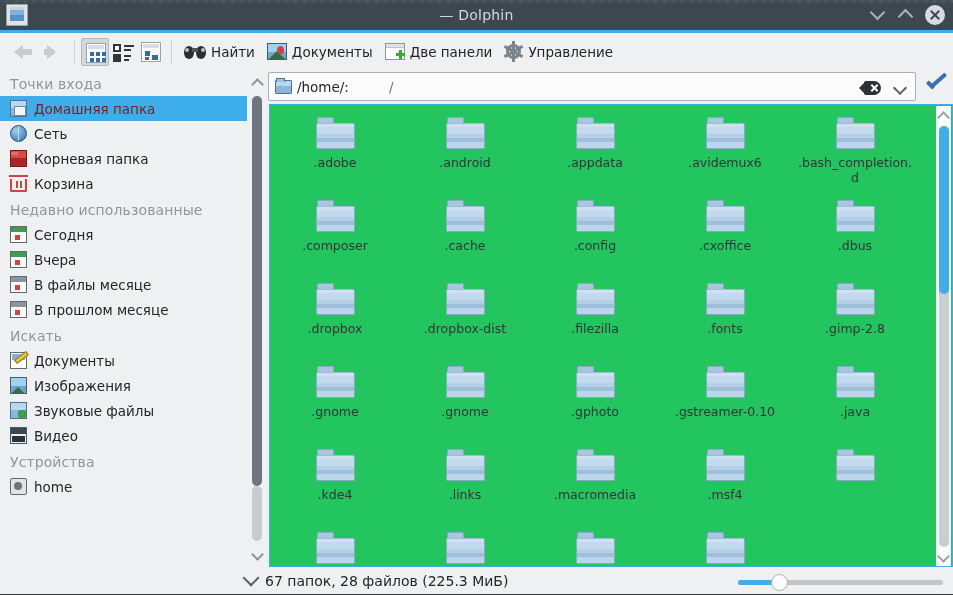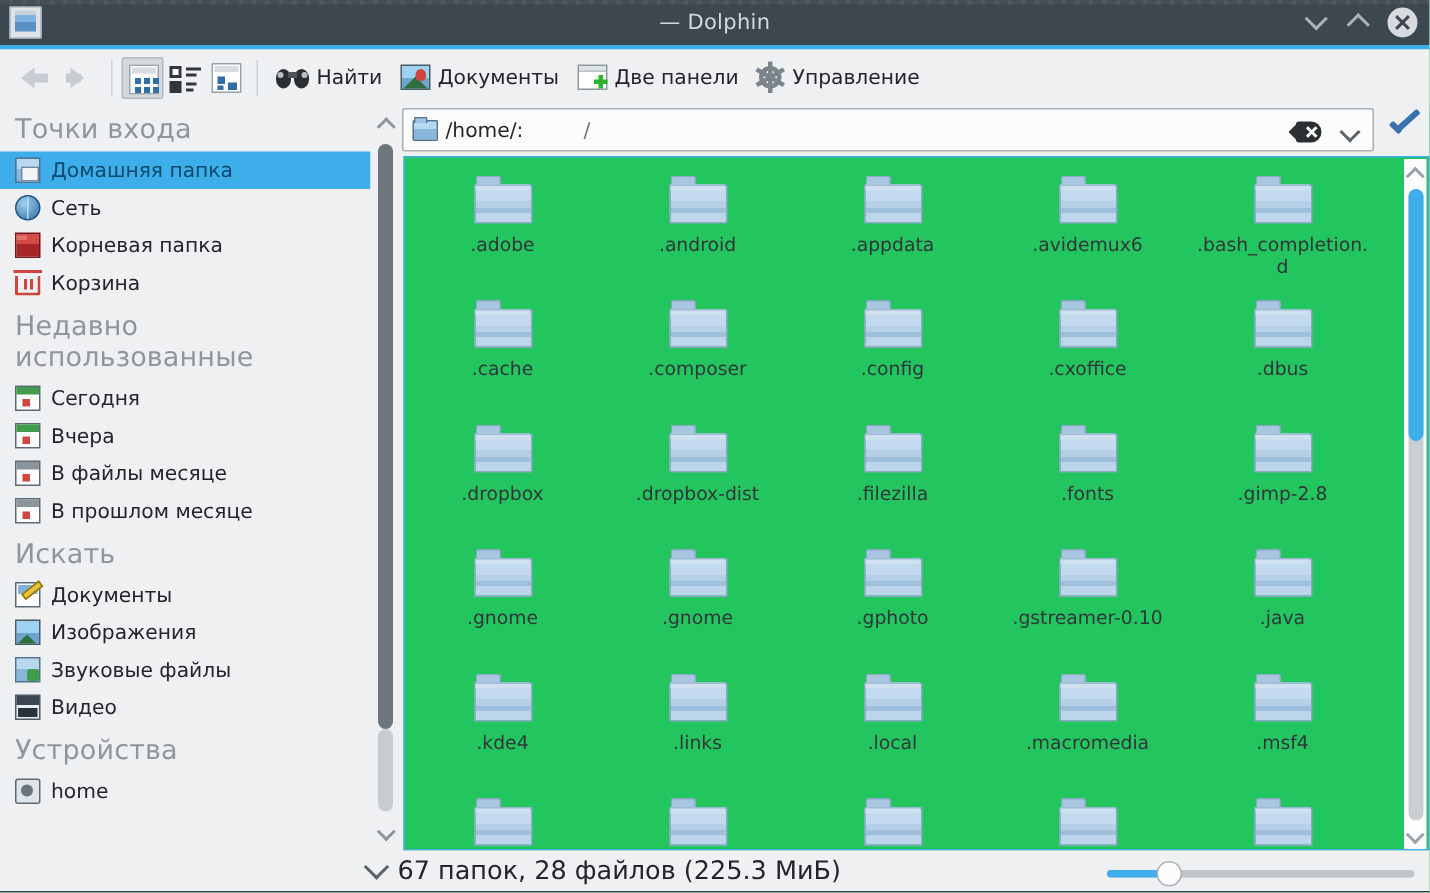--- a/index.html
+++ b/index.html
@@ -132,27 +132,27 @@
   .gearicon .tooth{ position:absolute; left:8px; top:-1px; width:3px; height:21px; background:#7b848b; }
   .gearicon .tooth.b{ transform:rotate(60deg); }
   .gearicon .tooth.c{ transform:rotate(120deg); }
 
   
   .sidebar {
     position:absolute; left:0; top:70px; width:247px; height:497px;
     background:#eff0f1; overflow:hidden;
   }
   .sb-group {
-    color:#8f969c; font-size:18px; padding:6px 0 4px 10px; letter-spacing:.1px;
+    color:#8f969c; font-size:14px; padding:6px 0 4px 10px; letter-spacing:.1px;
   }
   .sb-item {
     display:flex; align-items:center; height:25px; padding-left:10px; color:#232629;
     font-size:13.5px; cursor:default;
   }
-  .sb-item.selected { background:#3daee9; color:#0c4a6e; }
+  .sb-item.selected { background:#3daee9; color:#7f1d1d; }
   .sb-ico { width:17px; height:17px; margin-right:7px; position:relative; flex:0 0 auto; }
   .sb-label { white-space:nowrap; }
 
   
   .ic-home { background:linear-gradient(to bottom,#b7d8ef 0 45%,#89b6da 45% 100%); border:1px solid #51718d; }
   .ic-home:after{ content:""; position:absolute; left:3px; top:5px; width:10px;height:8px;
      background:#f2f6f9; border:1px solid #6d8ca6;}
   .ic-net { border-radius:50%; background:radial-gradient(circle at 35% 30%,#9fd0ef,#2f6fa8); border:1px solid #1f4f7c;}
   .ic-net:after{content:"";position:absolute;left:7px;top:0;width:1px;height:15px;background:#cfe6f5;opacity:.8;}
   .ic-root { background:linear-gradient(to bottom,#d44b46 0 45%,#a8262a 45% 100%); border:1px solid #7b171c; }
@@ -288,21 +288,21 @@
   
   .statusbar {
     position:absolute; left:0; top:567px; width:953px; height:28px; background:#eff0f1;
     display:flex; align-items:center;
   }
   .sb-chevron {
     width:12px;height:12px; margin-left:245px; margin-right:8px;
     border-left:2px solid #5b6369; border-bottom:2px solid #5b6369; transform:rotate(-45deg);
     position:relative; top:-3px;
   }
-  .status-text { color:#232629; font-size:17px; }
+  .status-text { color:#232629; font-size:14px; }
   .zoomslider {
     position:absolute; right:10px; top:9px; width:205px; height:12px;
   }
   .zoomslider .trk { position:absolute; left:0; top:4px; width:205px; height:5px;
      background:#bfc5c9; border-radius:3px; }
   .zoomslider .fill { position:absolute; left:0; top:4px; width:40px; height:5px;
      background:#3daee9; border-radius:3px; }
   .zoomslider .knob { position:absolute; left:33px; top:-2px; width:17px; height:17px;
      border-radius:50%; background:#fcfcfc; border:1px solid #a8b0b6; }
   .bottomline { position:absolute; left:0; top:594px; width:953px; height:1px; background:#2f3539; }
@@ -533,36 +533,36 @@
             <div class="lip"></div>
           </div>
           <div class="cname">.bash_completion.d</div>
         </div>
         <div class="cell">
           <div class="folder">
             <div class="tab"></div>
             <div class="body"></div>
             <div class="lip"></div>
           </div>
+          <div class="cname">.composer</div>
+        </div>
+        <div class="cell">
+          <div class="folder">
+            <div class="tab"></div>
+            <div class="body"></div>
+            <div class="lip"></div>
+          </div>
           <div class="cname">.cache</div>
         </div>
         <div class="cell">
           <div class="folder">
             <div class="tab"></div>
             <div class="body"></div>
             <div class="lip"></div>
           </div>
-          <div class="cname">.composer</div>
-        </div>
-        <div class="cell">
-          <div class="folder">
-            <div class="tab"></div>
-            <div class="body"></div>
-            <div class="lip"></div>
-          </div>
           <div class="cname">.config</div>
         </div>
         <div class="cell">
           <div class="folder">
             <div class="tab"></div>
             <div class="body"></div>
             <div class="lip"></div>
           </div>
           <div class="cname">.cxoffice</div>
         </div>
@@ -662,28 +662,20 @@
           </div>
           <div class="cname">.kde4</div>
         </div>
         <div class="cell">
           <div class="folder">
             <div class="tab"></div>
             <div class="body"></div>
             <div class="lip"></div>
           </div>
           <div class="cname">.links</div>
-        </div>
-        <div class="cell">
-          <div class="folder">
-            <div class="tab"></div>
-            <div class="body"></div>
-            <div class="lip"></div>
-          </div>
-          <div class="cname">.local</div>
         </div>
         <div class="cell">
           <div class="folder">
             <div class="tab"></div>
             <div class="body"></div>
             <div class="lip"></div>
           </div>
           <div class="cname">.macromedia</div>
         </div>
         <div class="cell">

